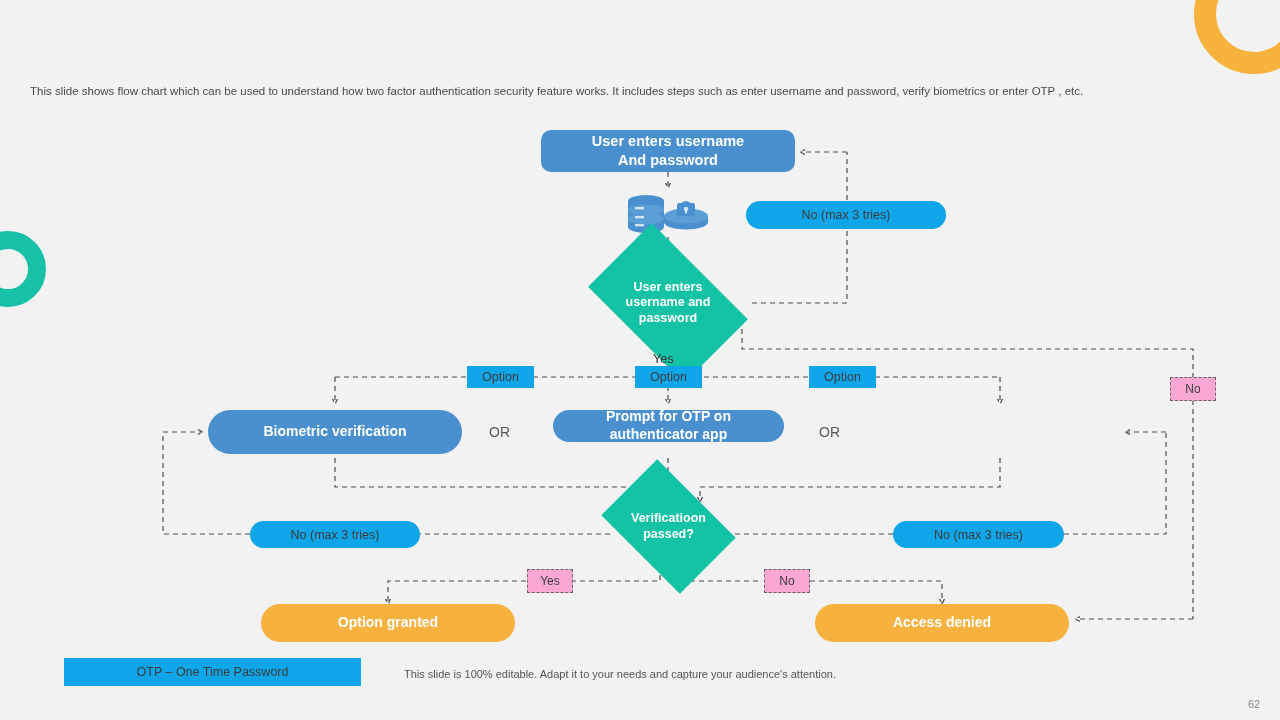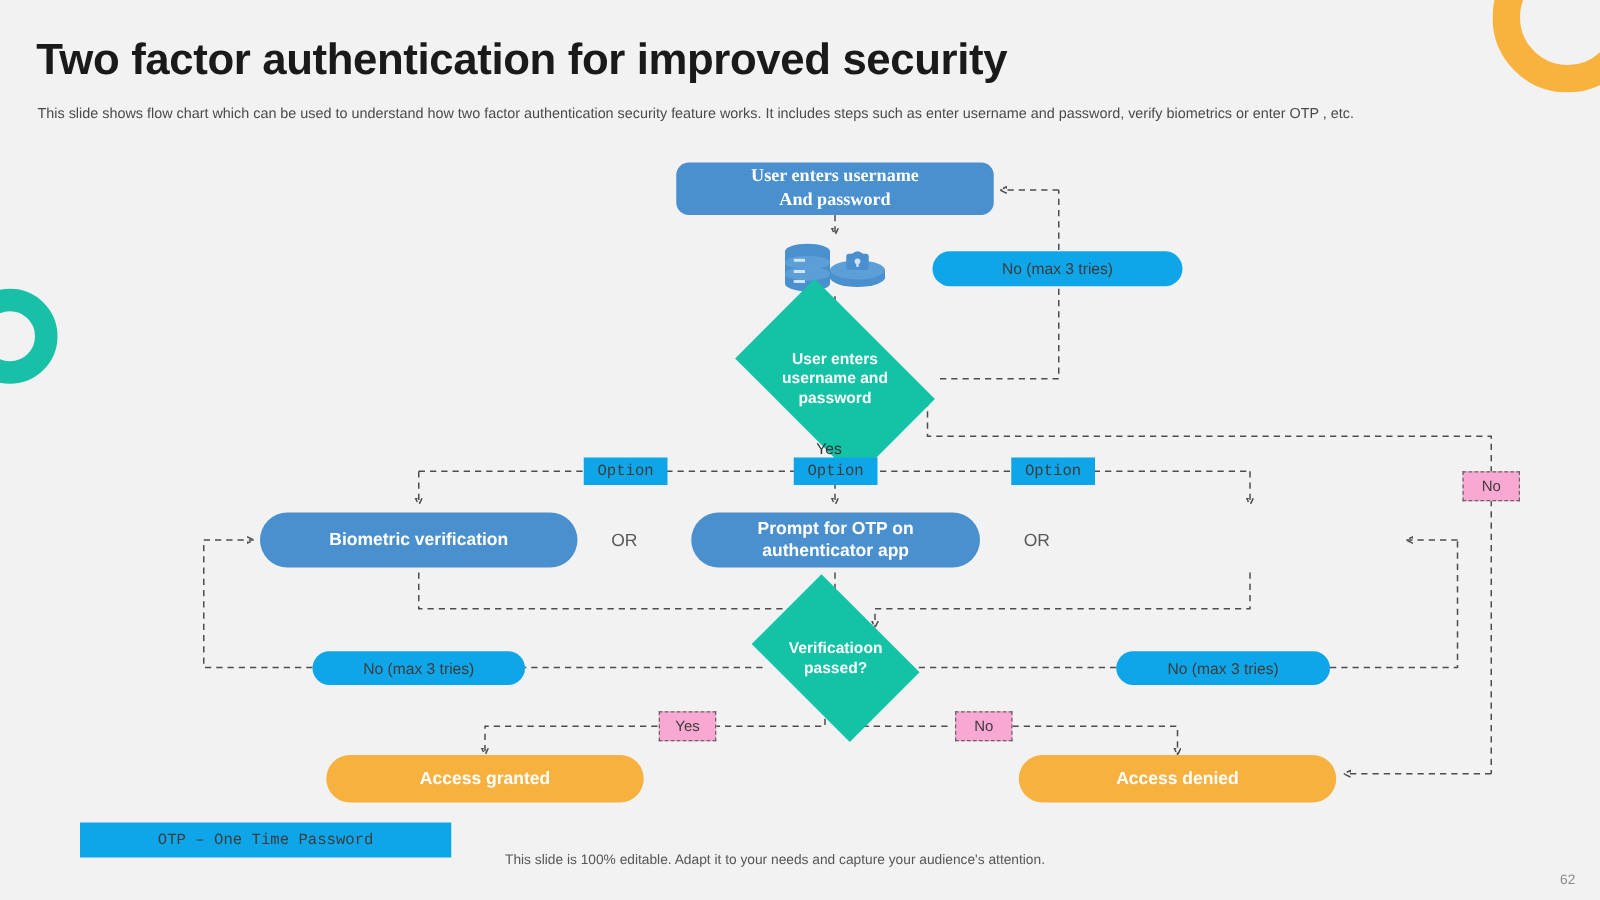--- a/index.html
+++ b/index.html
@@ -69,21 +69,21 @@
     justify-content: center;
     text-align: center;
     color: #ffffff;
     font-weight: bold;
     line-height: 1.28;
     box-sizing: border-box;
     z-index: 5;
   }
   .node-blue   { background: #4a90cf; }
   .node-orange { background: #f7b13f; }
-  .rounded-lg  { border-radius: 10px; font-family: Liberation Serif, serif; }
+  .rounded-lg  { border-radius: 10px; }
   .rounded-pill{ border-radius: 26px; }
 
   .diamond {
     position: absolute;
     background: #14c2a6;
     transform: rotate(45deg);
     z-index: 5;
   }
   .diamond > .diamond-label {
     transform: rotate(-45deg);
@@ -103,21 +103,21 @@
     position: absolute;
     background: #0ea5e9;
     color: #3d3d3d;
     display: flex;
     align-items: center;
     justify-content: center;
     font-size: 12.5px;
     z-index: 6;
   }
   .chip-pill { border-radius: 16px; }
-  .chip-flat { border-radius: 0; font-family: Liberation Mono, monospace; }
+  .chip-flat { border-radius: 0; }
   .chip-dashed {
     position: absolute;
     background: #f9a8d4;
     border: 1px dashed #666;
     color: #3d3d3d;
     display: flex;
     align-items: center;
     justify-content: center;
     font-size: 12px;
     z-index: 6;
@@ -168,21 +168,20 @@
   }
 </style>
 </head>
 <body>
 
 <div id="slide">
 
   <div class="deco-orange"></div>
   <div class="deco-teal"></div>
 
-  <div class="slide-title">Two factor authentication for improved security</div>
   <div class="slide-subtitle">This slide shows flow chart which can be used to understand how two factor authentication security  feature works. It includes steps such as enter username and password, verify biometrics or enter OTP , etc.</div>
 
   <svg id="wires" viewBox="0 0 1280 720">
     <defs>
       <marker id="ah" markerWidth="7" markerHeight="7" refX="5.4" refY="3" orient="auto" markerUnits="userSpaceOnUse">
         <path d="M0,0.4 L5.6,3 L0,5.6 z" fill="#4d4d4d" stroke="none" stroke-dasharray="none"></path>
       </marker>
     </defs>
 
     <line x1="668" y1="172" x2="668" y2="188" marker-end="url(#ah)"></line>
@@ -275,21 +274,21 @@
   <div class="chip-white chip-flat" style="left:467px; top:366px; width:67px; height:22px;">Option</div>
   <div class="chip-white chip-flat" style="left:635px; top:366px; width:67px; height:22px;">Option</div>
   <div class="chip-white chip-flat" style="left:809px; top:366px; width:67px; height:22px;">Option</div>
 
   <div class="chip-dashed" style="left:1170px; top:377px; width:46px; height:24px;">No</div>
 
   <div class="node node-blue rounded-pill" style="left:208px; top:410px; width:254px; height:44px; font-size:14px;align-items:center;">
     <span>Biometric verification</span>
   </div>
 
-  <div class="node node-blue rounded-pill" style="left:553px; top:410px; width:231px; height:44px; font-size:14px;">
+  <div class="node node-blue rounded-pill" style="left:553px; top:410px; width:231px; height:32px; font-size:14px;">
     <span>
       <span>Prompt for OTP on</span><br>
       <span>authenticator app</span>
     </span>
   </div>
 
 
   <div class="or-label" style="left:489px; top:424px;">OR</div>
   <div class="or-label" style="left:819px; top:424px;">OR</div>
 
@@ -302,25 +301,25 @@
     </div>
   </div>
 
   <div class="chip-white chip-pill" style="left:250px; top:521px; width:170px; height:27px;">No (max 3 tries)</div>
   <div class="chip-white chip-pill" style="left:893px; top:521px; width:171px; height:27px;">No (max 3 tries)</div>
 
   <div class="chip-dashed" style="left:527px; top:569px; width:46px; height:24px;">Yes</div>
   <div class="chip-dashed" style="left:764px; top:569px; width:46px; height:24px;">No</div>
 
   <div class="node node-orange rounded-pill" style="left:261px; top:604px; width:254px; height:38px; font-size:14px;">
-    <span>Access granted</span>
+    <span>Option granted</span>
   </div>
 
   <div class="node node-orange rounded-pill" style="left:815px; top:604px; width:254px; height:38px; font-size:14px;">
     <span>Access denied</span>
   </div>
 
   <div class="chip-white chip-flat" style="left:64px; top:658px; width:297px; height:28px; font-size:12.5px;">OTP – One Time Password</div>
 
-  <div class="footer-note" style="left:404px; top:682px;">This slide is 100% editable. Adapt it to your needs and capture your audience's attention.</div>
+  <div class="footer-note" style="left:404px; top:668px;">This slide is 100% editable. Adapt it to your needs and capture your audience's attention.</div>
   <div class="page-num" style="left:1248px; top:698px;">62</div>
 
 </div>
 
 </body></html>

